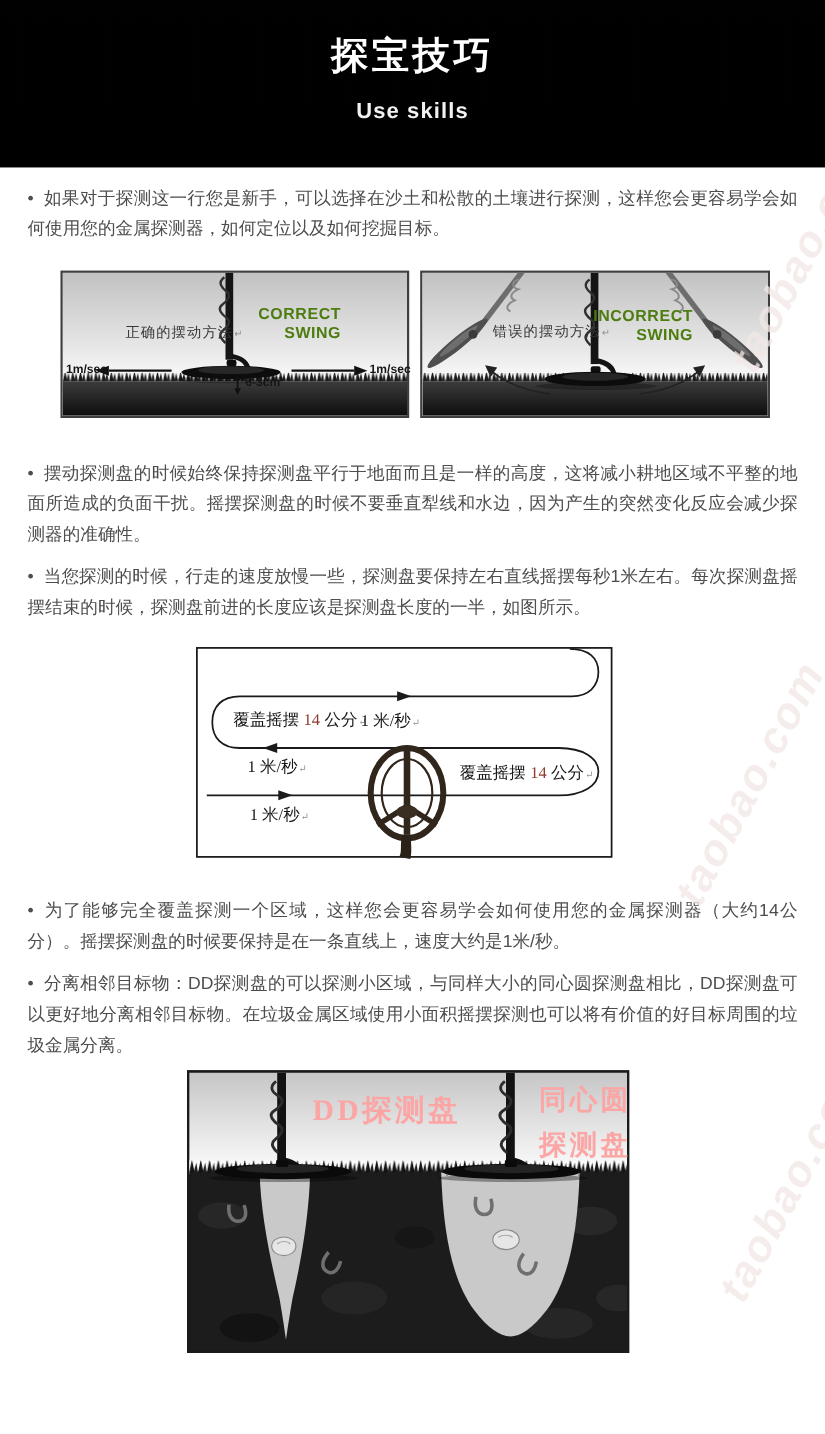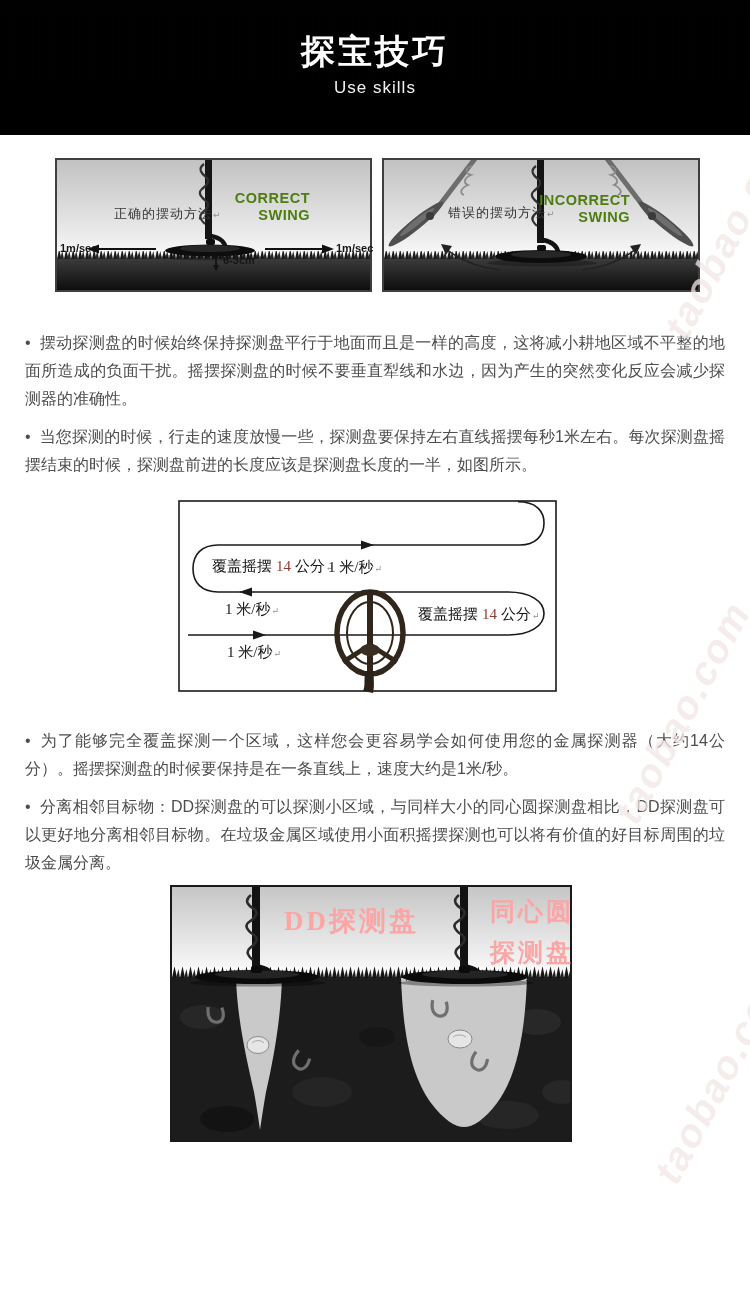--- a/index.html
+++ b/index.html
@@ -1,26 +1,26 @@
 <!DOCTYPE html>
 <html><head>
 <meta charset="utf-8">
 <style>
   html,body{margin:0;padding:0;background:#ffffff;}
   .page{position:relative;width:750px;min-height:1304px;margin:0 auto;background:#fff;overflow:hidden;
         font-family:"Liberation Sans","DejaVu Sans",sans-serif;}
 
   
-  .hdr{position:relative;height:135px;background:#121212;
+  .hdr{position:relative;height:152px;background:#121212;
        background-image:
          repeating-linear-gradient(90deg,#0a0a0a 0px,#1d1d1d 1px,#0e0e0e 2px,#222222 3px,#101010 4px,#191919 6px,#0b0b0b 7px,#262626 9px,#101010 10px),
          linear-gradient(180deg,#1a1a1a,#0d0d0d);
        background-blend-mode:overlay;text-align:center;}
   .hdr-title{padding-top:32px;font-size:34px;font-weight:bold;color:#ffffff;letter-spacing:3px;line-height:38px;}
-  .hdr-sub{margin-top:8px;font-size:17px;color:#f2f2f2;font-weight:400;letter-spacing:1px;}
+  .hdr-sub{margin-top:20px;font-size:20px;color:#f2f2f2;font-weight:700;letter-spacing:1px;}
 
   
   .main{padding:0 25px;}
   .tblock{color:#4d4d4d;}
   .tblock p{margin:0 0 10px 0;font-size:16px;line-height:28px;text-align:justify;}
   .tblock p:last-child{margin-bottom:0;}
   .dot{margin-right:9px;}
   .s1{margin-top:15px;}
   .s2{margin-top:37px;}
   .s3{margin-top:32px;}
@@ -60,20 +60,21 @@
 <div class="page">
 
   <div class="hdr">
     <div class="hdr-title">探宝技巧</div>
     <div class="hdr-sub">Use skills</div>
   </div>
 
   <div class="main">
 
     <div class="tblock s1">
+      <p><span class="dot">•</span><span>如果对于探测这一行您是新手，可以选择在沙土和松散的土壤进行探测，这样您会更容易学会如何使用您的金属探测器，如何定位以及如何挖掘目标。</span></p>
     </div>
 
     <div class="figrow">
 
       <div class="panel">
         <svg width="313" height="130" viewBox="0 0 313 130">
           <defs>
             <linearGradient id="sky1" x1="0" y1="0" x2="0" y2="1">
               <stop offset="0" stop-color="#c2c2c2"></stop>
                 <stop offset=".55" stop-color="#e9e9e9"></stop>

